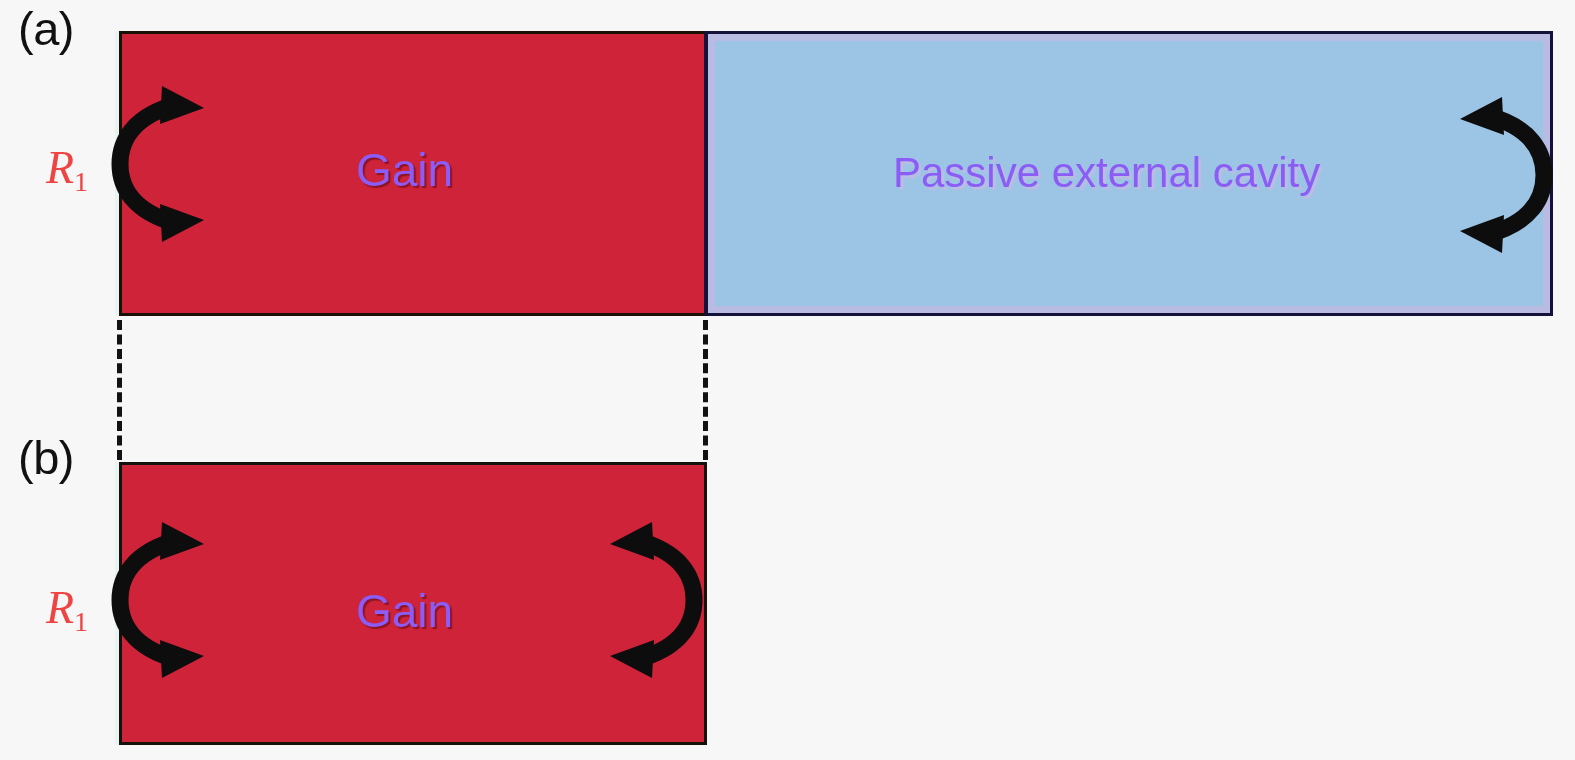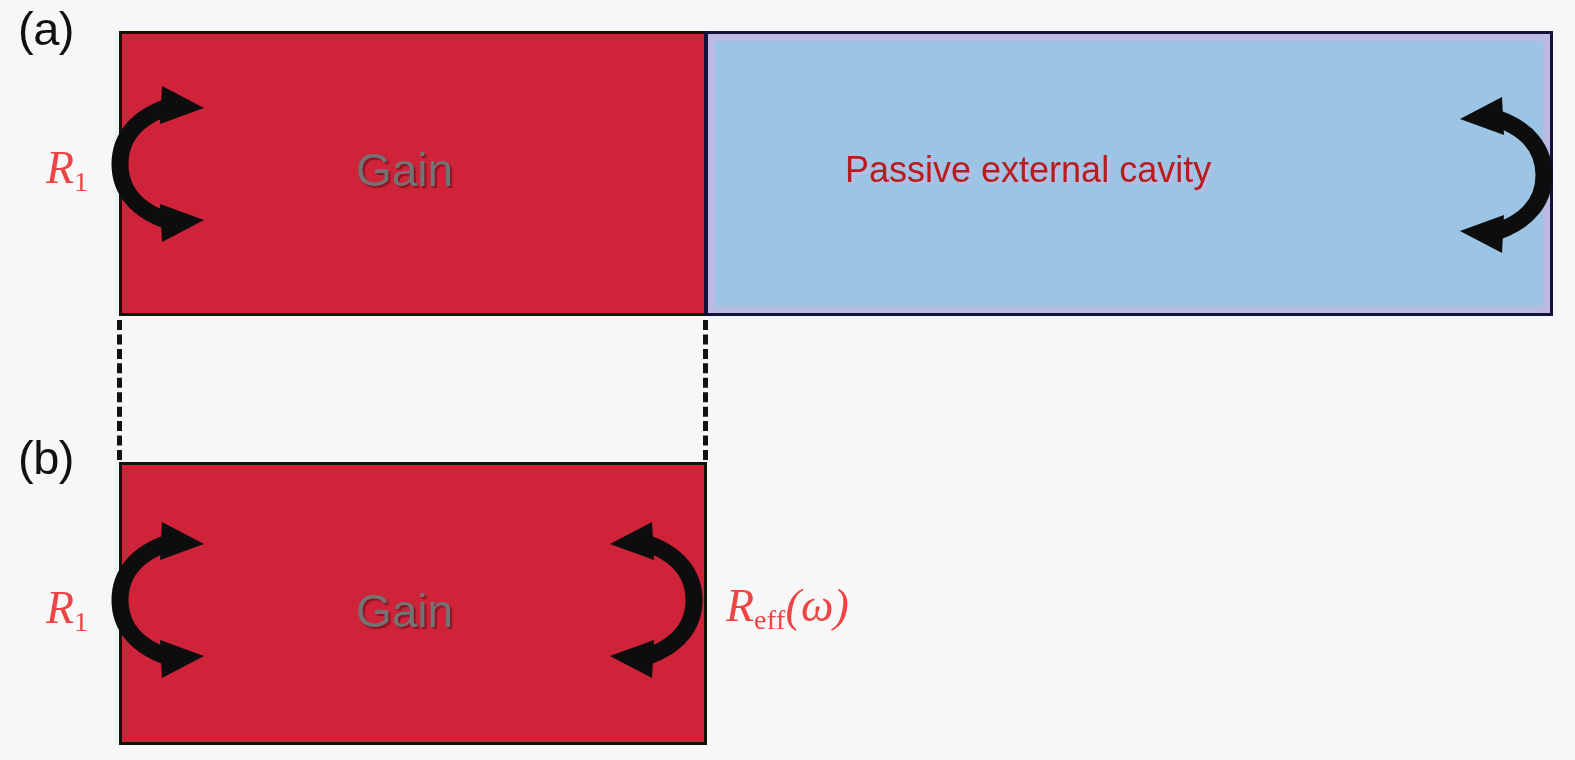--- a/index.html
+++ b/index.html
@@ -100,30 +100,30 @@
 
   
   .box-text {
     position: absolute;
     font-family: "Liberation Sans", sans-serif;
     white-space: nowrap;
     line-height: 1;
   }
   .gain-text {
     font-size: 46px;
-    color: #737373;
+    color: #8b5cf6;
     text-shadow: 2px 2px 1px rgba(90, 8, 20, 0.55);
   }
   #gain-a { left: 356px; top: 147px; }
   #gain-b { left: 356px; top: 588px; }
   #passive-text {
-    left: 845px;
+    left: 893px;
     top: 152px;
-    font-size: 36px;
-    color: #b91c1c;
+    font-size: 42px;
+    color: #8b5cf6;
     text-shadow: 3px 3px 0px rgba(186, 188, 228, 0.95);
   }
 
   
   .dashed-line {
     position: absolute;
     width: 0;
     border-left: 5px dashed #121212;
   }
   #dash-left  { left: 117px; top: 320px; height: 140px; }
@@ -182,23 +182,20 @@
   <div class="box-rim" id="rim-b"></div>
 
   <div class="box" id="box-gain-b"></div>
 
   <div class="box-text gain-text" id="gain-b">Gain</div>
 
   <div class="r-label" id="r1-b">
     <span class="rmain">R</span><span class="rsub">1</span>
   </div>
 
-  <div class="r-label" id="reff">
-    <span class="rmain">R</span><span class="rsub">eff</span><span class="rparen">(ω)</span>
-  </div>
 
   <svg class="arrow-svg" id="arrow-b-left" width="110" height="160" viewBox="0 0 110 160">
     <path d="M 66 20 C 20 32 8 58 8 80 C 8 102 20 128 66 140" fill="none" stroke="#0d0d0d" stroke-width="17" stroke-linecap="butt"></path>
     <polygon points="50,2 92,24 48,40" fill="#0d0d0d"></polygon>
     <polygon points="50,158 92,136 48,120" fill="#0d0d0d"></polygon>
   </svg>
 
   <svg class="arrow-svg" id="arrow-b-right" width="110" height="160" viewBox="0 0 110 160">
     <g transform="translate(110,0) scale(-1,1)">
       <path d="M 66 20 C 20 32 8 58 8 80 C 8 102 20 128 66 140" fill="none" stroke="#0d0d0d" stroke-width="17" stroke-linecap="butt"></path>

